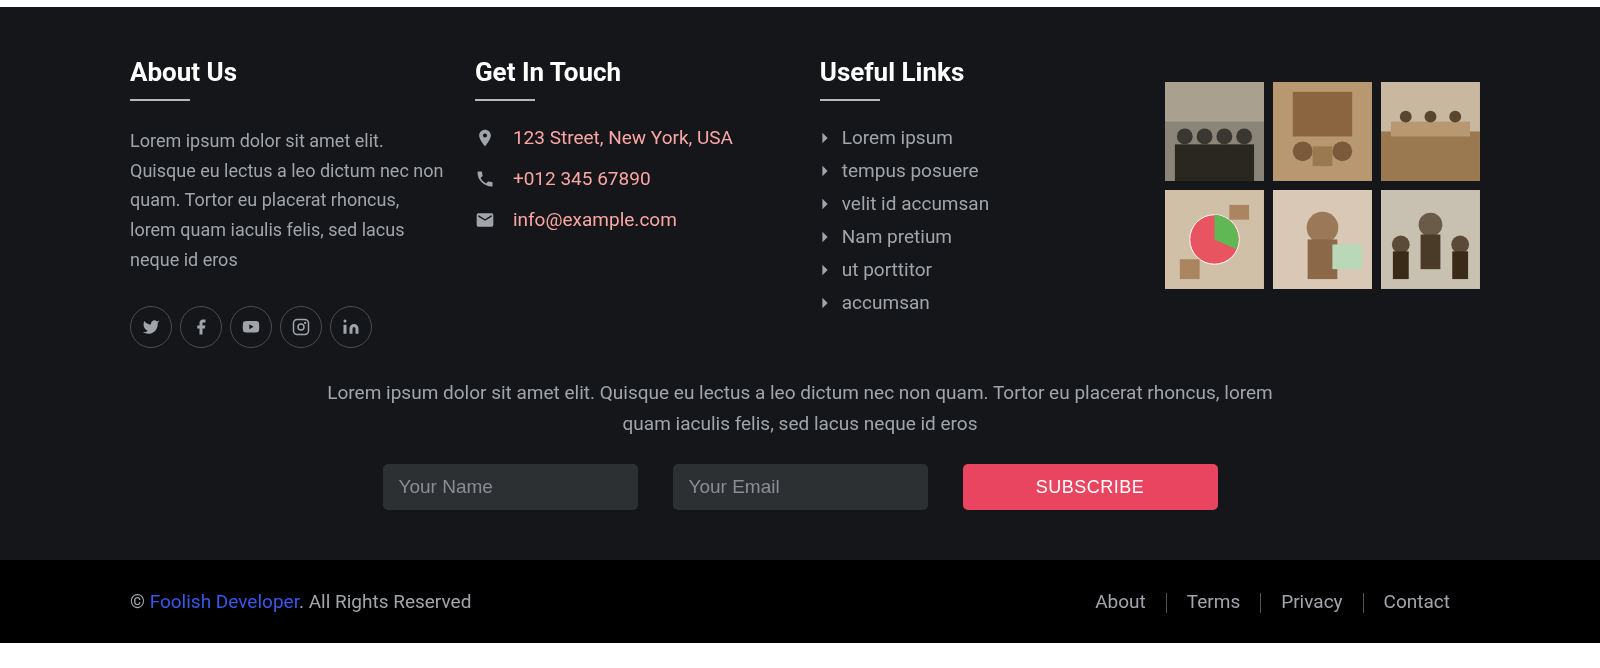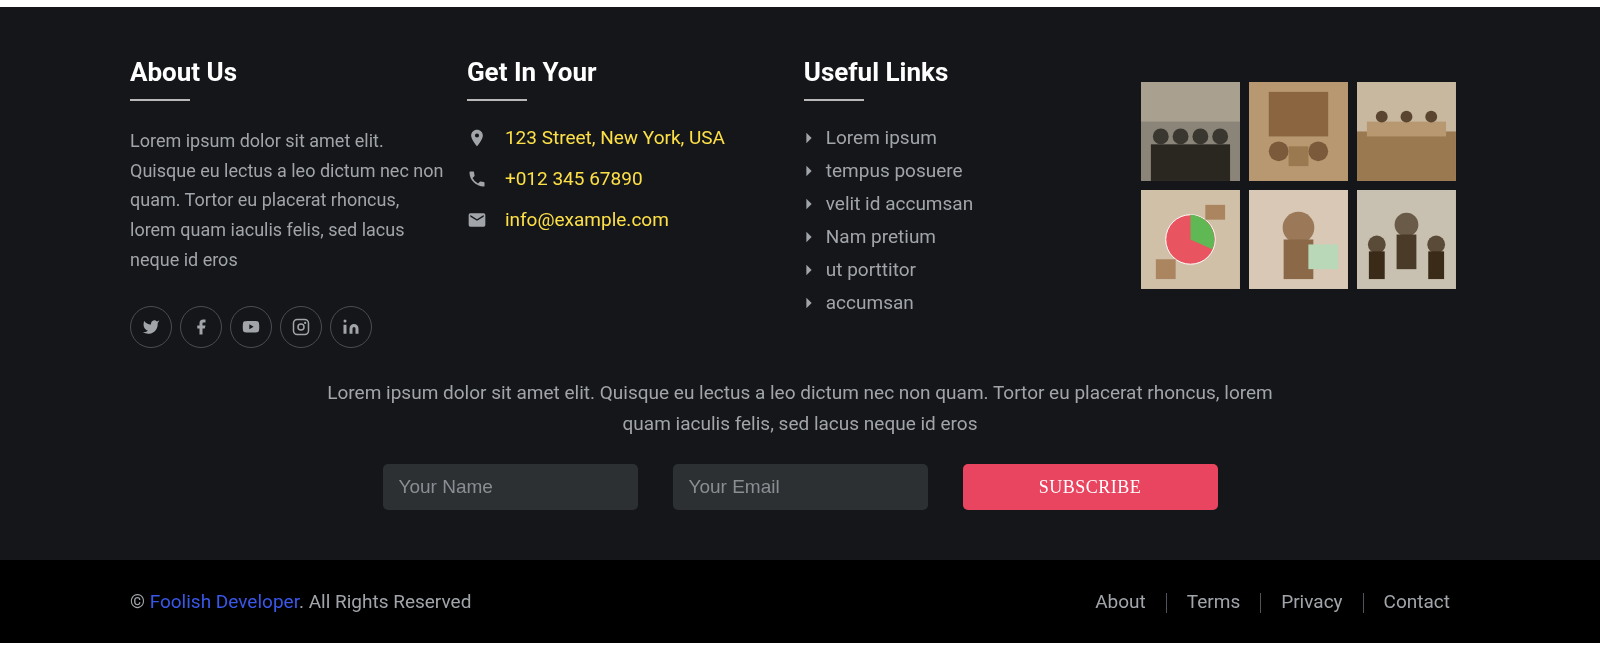--- a/index.html
+++ b/index.html
@@ -20,21 +20,21 @@
       background: #141619;
       padding: 50px 0 50px 0;
     }
     .container {
       max-width: 1370px;
       margin: 0 auto;
       padding: 0 15px;
     }
     .row {
       display: flex;
-      gap: 22px;
+      gap: 30px;
     }
     .col {
       flex: 1;
     }
     .col-about { flex: 0 0 23.5%; }
     .col-touch { flex: 0 0 23.5%; }
     .col-links { flex: 0 0 23.5%; }
     .col-projects { flex: 0 0 23.5%; }
 
     .footer-heading {
@@ -83,21 +83,21 @@
       fill: #a1a5aa;
     }
 
     .contact-list {
       margin-top: 25px;
     }
     .contact-item {
       display: flex;
       align-items: center;
       gap: 18px;
-      color: #fde047;
+      color: #fca5a5;
       font-size: 19px;
       margin-bottom: 18px;
     }
     .contact-item svg {
       width: 20px;
       height: 20px;
       fill: #a1a5aa;
       flex-shrink: 0;
     }
 
@@ -170,21 +170,20 @@
       flex: 1;
       max-width: 255px;
       background: #e94560;
       border: none;
       color: #fff;
       font-size: 18px;
       padding: 12px 30px;
       border-radius: 5px;
       cursor: pointer;
       letter-spacing: 0.5px;
-      font-family: Liberation Serif, serif;
     }
 
     .footer-bottom {
       background: #000;
       padding: 30px 0;
     }
     .footer-bottom-inner {
       display: flex;
       justify-content: space-between;
       align-items: center;
@@ -256,21 +255,21 @@
           </div>
           <div class="social-icon">
             <svg viewBox="0 0 24 24">
                 <path d="M16 8a6 6 0 016 6v7h-4v-7a2 2 0 00-2-2 2 2 0 00-2 2v7h-4v-7a6 6 0 016-6zM2 9h4v12H2zM4 2a2 2 0 110 4 2 2 0 010-4z"></path>
               </svg>
           </div>
         </div>
       </div>
 
       <div class="col col-touch">
-        <h3 class="footer-heading">Get In Your</h3>
+        <h3 class="footer-heading">Get In Touch</h3>
         <div class="contact-list">
           <div class="contact-item">
             <svg viewBox="0 0 24 24">
                 <path d="M12 2C8.13 2 5 5.13 5 9c0 5.25 7 13 7 13s7-7.75 7-13c0-3.87-3.13-7-7-7zm0 9.5a2.5 2.5 0 110-5 2.5 2.5 0 010 5z"></path>
               </svg>
             <span>123 Street, New York, USA</span>
           </div>
           <div class="contact-item">
             <svg viewBox="0 0 24 24">
                 <path d="M6.62 10.79a15.053 15.053 0 006.59 6.59l2.2-2.2a1 1 0 011.05-.24 11.36 11.36 0 003.55.57 1 1 0 011 1V20a1 1 0 01-1 1A17 17 0 013 4a1 1 0 011-1h3.5a1 1 0 011 1 11.36 11.36 0 00.57 3.55 1 1 0 01-.24 1.05l-2.21 2.19z"></path>

